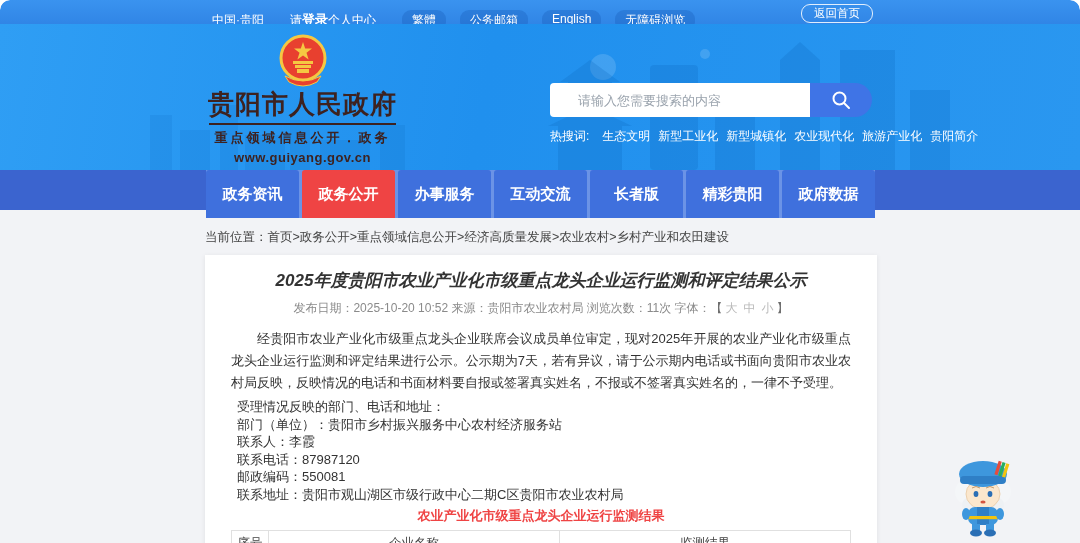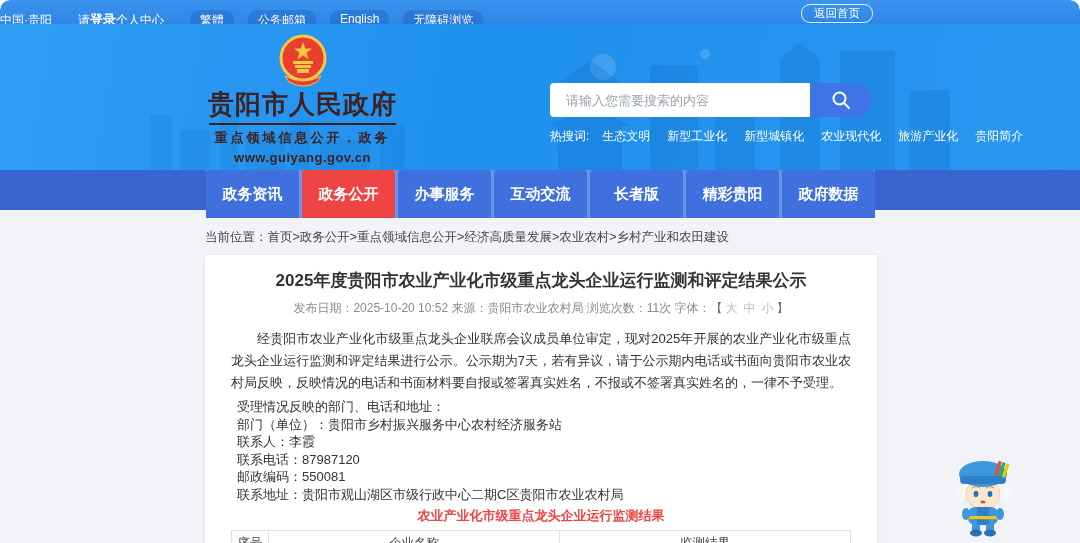--- a/index.html
+++ b/index.html
@@ -3,62 +3,62 @@
 <meta charset="utf-8">
 <style>
   html,body{margin:0;padding:0;background:#fff;}
   .page{position:relative;width:1080px;height:543px;overflow:hidden;
         background:#f2f3f6;font-family:"Liberation Sans","DejaVu Sans",sans-serif;
         border-radius:10px 10px 0 0;}
   
   .topbar{position:absolute;left:0;top:0;width:100%;height:40px;
           background:linear-gradient(180deg,#3a93ef,#2a7ce0);
           display:flex;align-items:center;color:#fff;font-size:12px;box-sizing:border-box;
-          border-radius:10px 10px 0 0;}
+          padding-left:212px;border-radius:10px 10px 0 0;}
   .tb-item{margin-right:26px;white-space:nowrap;cursor:pointer;}
   .tb-login b{font-size:13px;}
   .tb-links{display:flex;gap:14px;}
   .tb-pill{background:rgba(10,70,160,.22);border-radius:9px;padding:2px 10px;cursor:pointer;}
   .tb-home{position:absolute;right:207px;top:4px;border:1px solid rgba(255,255,255,.85);
            border-radius:9px;padding:1px 12px;font-size:11.5px;cursor:pointer;}
   
   .banner{position:absolute;left:0;top:24px;width:100%;height:146px;overflow:hidden;
           background:linear-gradient(100deg,#2f9ef4 0%,#2090ee 45%,#2a97f0 100%);}
   .bokeh{position:absolute;border-radius:50%;background:rgba(255,255,255,.14);}
   .skyline{position:absolute;bottom:0;opacity:.45;}
   .skyline.faint{opacity:.16;}
   .logo-wrap{position:absolute;left:205px;top:8px;width:195px;text-align:center;color:#3d2220;}
   .emblem{display:block;margin:0 auto;}
   .site-title{font-size:26px;font-weight:bold;letter-spacing:1px;line-height:28px;margin-top:2px;}
   .site-divider{height:2px;background:#3d2220;margin:5px 4px 4px 4px;}
   .site-subtitle{font-size:13px;font-weight:bold;letter-spacing:3px;}
   .site-url{font-size:13px;font-weight:bold;margin-top:3px;letter-spacing:.5px;}
   .search-wrap{position:absolute;left:550px;top:59px;width:322px;}
   .search-bar{display:flex;height:34px;}
-  .search-input{flex:1;border:none;outline:none;border-radius:4px 0 0 4px;padding:0 16px;
+  .search-input{flex:1;border:none;outline:none;border-radius:4px 0 0 4px;padding:0 28px;
                 font-size:13px;color:#333;font-family:inherit;}
   .search-input::placeholder{color:#9aa3ad;}
   .search-btn{width:62px;border:none;background:#3f74e6;border-radius:0 17px 17px 0;
               cursor:pointer;display:flex;align-items:center;justify-content:center;}
   .hot-row{display:flex;align-items:center;margin-top:11px;font-size:12px;color:#fff;gap:13px;white-space:nowrap;}
   .hot-word{color:#fff;cursor:pointer;text-decoration:none;}
   
   .nav{position:absolute;left:0;top:170px;width:100%;height:40px;background:#3b64cf;}
   .nav-items{position:absolute;left:206px;top:0;height:48px;display:flex;gap:3px;background:#6b93e6;}
   .nav-item{width:93px;height:48px;display:flex;align-items:center;justify-content:center;
             background:#3f70dd;color:#fff;font-size:15px;font-weight:bold;cursor:pointer;
             border-radius:3px 3px 0 0;}
   .nav-item.active{background:#ef4444;}
   
   .breadcrumb{position:absolute;left:205px;top:229px;font-size:12.5px;color:#444;}
   .breadcrumb .path{cursor:pointer;}
   
   .card{position:absolute;left:205px;top:255px;width:672px;height:330px;background:#fff;
         box-shadow:0 1px 5px rgba(0,0,0,.08);box-sizing:border-box;padding:13px 26px;}
-  .art-title{font-size:17px;font-weight:bold;color:#333;text-align:center;margin:2px 0 0 0;line-height:22px;}
+  .art-title{font-size:17px;font-weight:bold;color:#333;text-align:center;margin:2px 0 0 0;line-height:22px;font-style:italic;}
   .art-meta{margin-top:8px;text-align:center;font-size:12px;color:#8a8a8a;}
   .art-meta .fs{color:#b9b9b9;margin:0 3px;cursor:pointer;}
   .art-meta .bracket{color:#6d6d6d;}
   .art-body{margin-top:11px;font-size:13px;color:#333;}
   .art-body p.para{margin:0;line-height:22px;text-indent:2em;text-align:justify;}
   .contact{margin-top:4px;}
   .contact p{margin:0;line-height:17.5px;padding-left:6px;}
   .tbl-caption{margin-top:4px;text-align:center;font-size:13px;font-weight:bold;color:#ef4444;}
   table.monitor{width:100%;border-collapse:collapse;margin-top:5px;font-size:12.5px;color:#444;}
   table.monitor th,table.monitor td{border:1px solid #e0e0e0;text-align:center;font-weight:normal;}
@@ -136,21 +136,21 @@
         <input class="search-input" type="text" placeholder="请输入您需要搜索的内容" style="">
         <button class="search-btn">
           <svg width="22" height="22" viewBox="0 0 22 22">
             <circle cx="9.5" cy="9.5" r="6" fill="none" stroke="#fff" stroke-width="2"></circle>
             <line x1="14" y1="14" x2="19" y2="19" stroke="#fff" stroke-width="2" stroke-linecap="round"></line>
           </svg>
         </button>
       </div>
       <div class="hot-row">
         <span>热搜词:</span>
-        <span class="tb-links" id="hot-words" style="gap:17px;">
+        <span class="tb-links" id="hot-words" style="gap:8px;">
             <a class="hot-word">生态文明</a>
             <a class="hot-word">新型工业化</a>
             <a class="hot-word">新型城镇化</a>
             <a class="hot-word">农业现代化</a>
             <a class="hot-word">旅游产业化</a>
             <a class="hot-word">贵阳简介</a>
           </span>
       </div>
     </div>
   </div>

